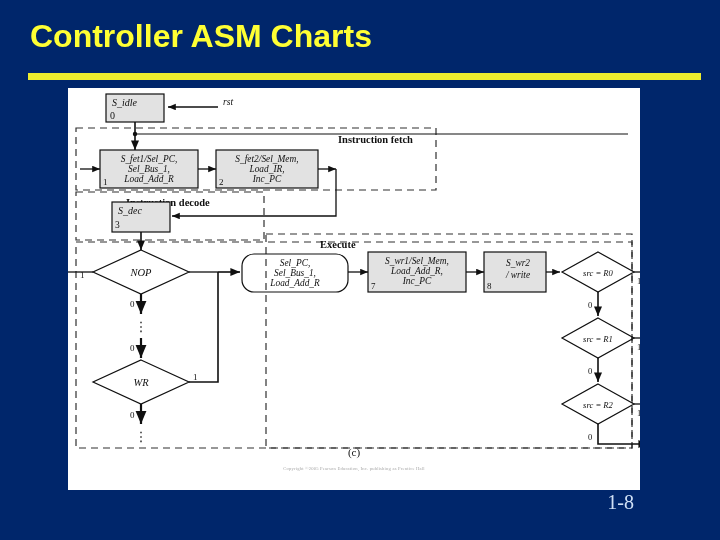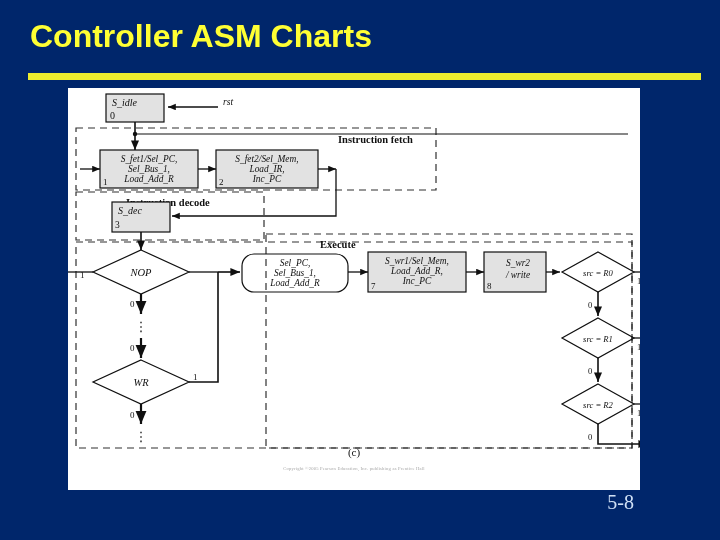--- a/index.html
+++ b/index.html
@@ -186,14 +186,14 @@
       <text x="626" y="362" class="lbl" font-size="10" text-anchor="middle">Sel_R3</text>
     </svg>
 
     <div style="position:absolute;left:0;right:0;top:358px;text-align:center;
                 font-family:'Liberation Serif',serif;font-size:11px;color:#101010;">(c)</div>
     <div style="position:absolute;left:0;right:0;top:378px;text-align:center;
                 font-family:'Liberation Serif',serif;font-size:4.6px;color:#a8a8a8;
                 letter-spacing:0.2px;">Copyright ©2005 Pearson Education, Inc. publishing as Prentice Hall</div>
   </div>
 
-  <div class="page-num">5-8</div>
+  <div class="page-num">1-8</div>
 </div>
 
 </body></html>

